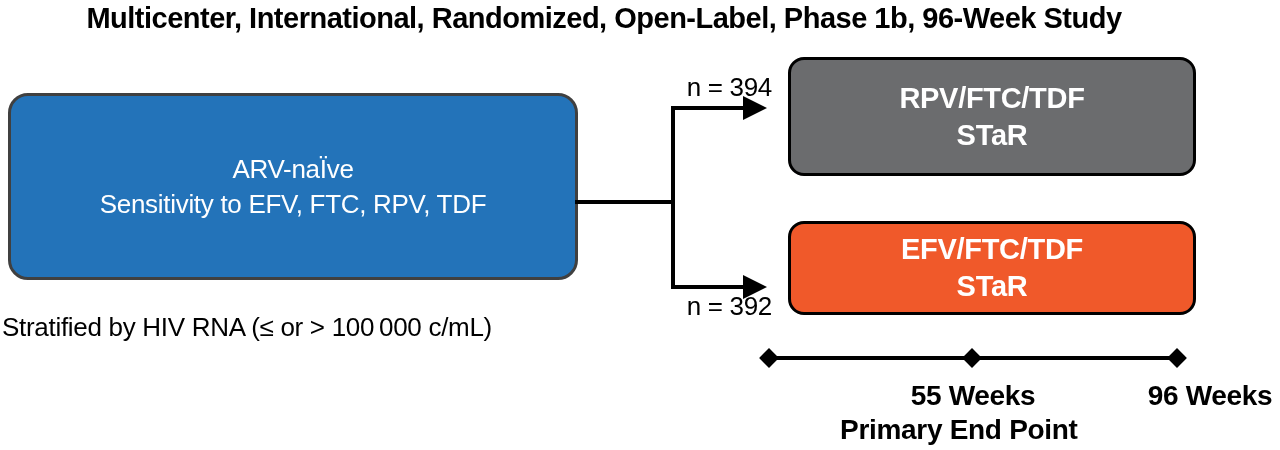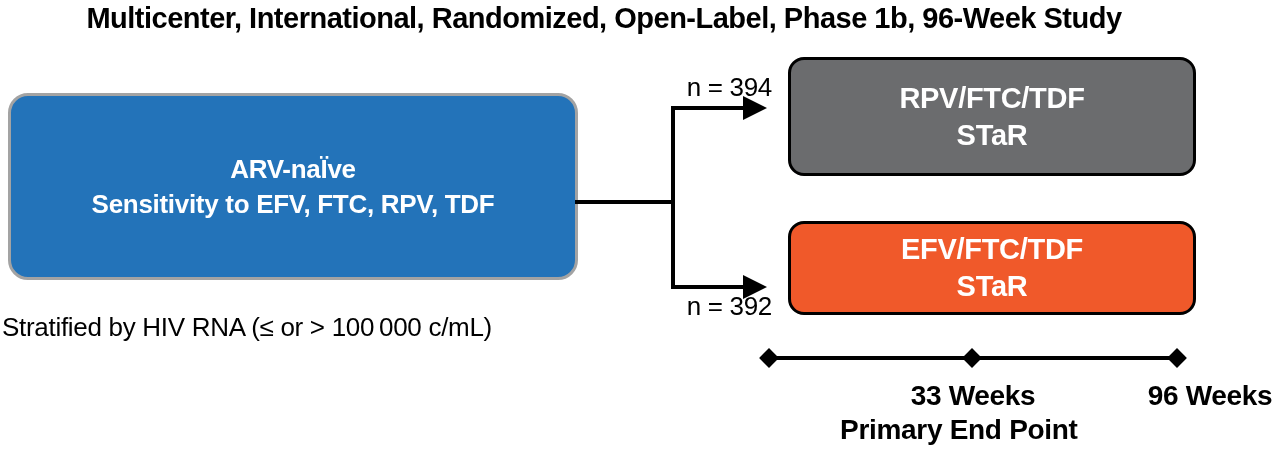--- a/index.html
+++ b/index.html
@@ -14,23 +14,23 @@
   .title{
     left:0;top:2px;width:1208px;
     text-align:center;
     font-size:29px;font-weight:bold;letter-spacing:-0.5px;
     white-space:nowrap;
   }
   .enroll-box{
     left:8px;top:93px;width:570px;height:187px;
     box-sizing:border-box;
     background:#2373B9;
-    border:3px solid #a3a3a3;border-radius:20px;
+    border:3px solid #404040;border-radius:20px;
     display:flex;flex-direction:column;justify-content:center;align-items:center;
-    color:#fff;font-weight:bold;font-size:26px;line-height:35px;
+    color:#fff;font-weight:normal;font-size:26px;line-height:35px;
     text-align:center;letter-spacing:-0.3px;
   }
   .strat-note{
     left:2px;top:312px;width:590px;
     font-size:26px;letter-spacing:-0.3px;
     white-space:nowrap;
   }
   .line{background:#000;}
   .line-main{left:575px;top:200px;width:100px;height:4px;}
   .line-vert{left:671px;top:106px;width:4px;height:183px;}
@@ -110,15 +110,15 @@
 <div class="abs arm arm-orange">
   <div>EFV/FTC/TDF</div>
   <div>STaR</div>
 </div>
 
 <div class="abs line timeline-line"></div>
 <div class="abs diamond diamond-0"></div>
 <div class="abs diamond diamond-1"></div>
 <div class="abs diamond diamond-2"></div>
 
-<div class="abs week-label week-48">33 Weeks</div>
+<div class="abs week-label week-48">55 Weeks</div>
 <div class="abs week-label week-96">96 Weeks</div>
 <div class="abs endpoint-caption">Primary End Point</div>
 
 </body></html>

